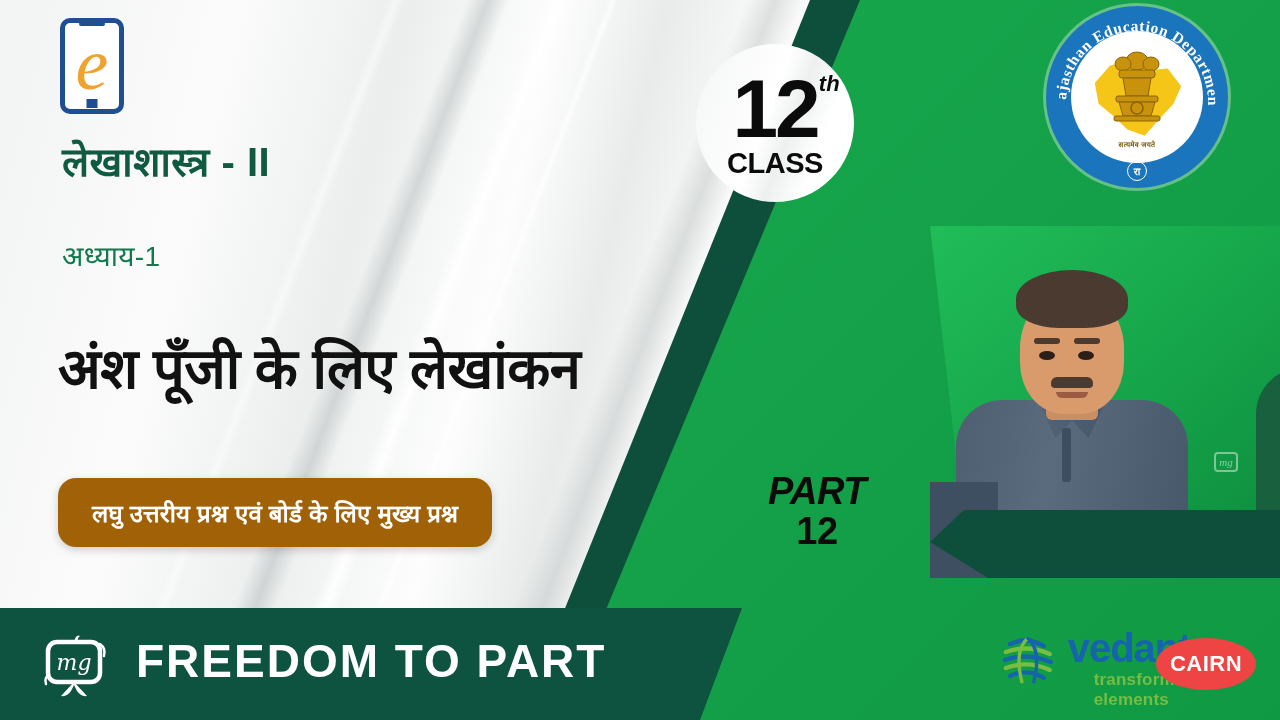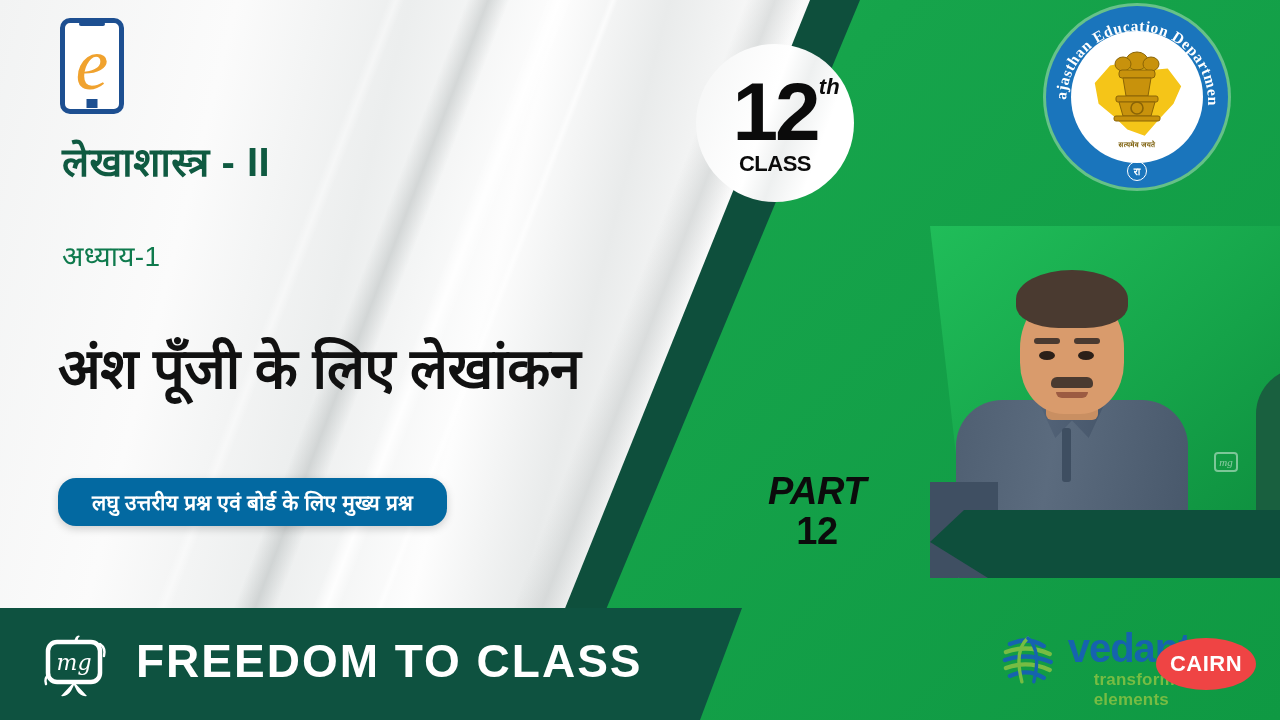--- a/index.html
+++ b/index.html
@@ -77,41 +77,41 @@
     font-size:28px;font-weight:400;color:#0f7a4d;letter-spacing:.3px;
   }
 
   .maintitle{
     position:absolute;left:58px;top:337px;width:760px;
     font-size:56px;font-weight:700;color:#111;line-height:1.15;letter-spacing:-.5px;
   }
 
   .pill{
     position:absolute;left:58px;top:478px;
-    background:#0369a1;color:#fff;border-radius:18px;
-    padding:10px 34px;
-    font-size:21px;font-weight:700;letter-spacing:.2px;white-space:nowrap;
+    background:#a16207;color:#fff;border-radius:18px;
+    padding:18px 34px;
+    font-size:24px;font-weight:700;letter-spacing:.2px;white-space:nowrap;
     box-shadow:0 3px 8px rgba(0,0,0,.18);
   }
 
   
   .classbadge{
     position:absolute;left:696px;top:44px;width:158px;height:158px;border-radius:50%;
     background:linear-gradient(110deg,#f4f5f5 0%,#ffffff 45%,#eef0f0 58%,#ffffff 75%);
     display:flex;flex-direction:column;align-items:center;justify-content:center;
   }
   .classbadge .num{
     position:relative;font-size:82px;font-weight:700;color:#0b0b0b;line-height:.9;
     letter-spacing:-3px;margin-top:6px;
   }
   .classbadge .sup{
     position:absolute;right:-22px;top:2px;font-size:22px;font-weight:700;letter-spacing:0;font-style:italic;
   }
   .classbadge .cls{
-    font-size:22px;font-weight:700;color:#0b0b0b;letter-spacing:-.5px;margin-top:2px;
+    font-size:29px;font-weight:700;color:#0b0b0b;letter-spacing:-.5px;margin-top:2px;
   }
 
   
   .partblock{
     position:absolute;left:742px;top:472px;width:150px;text-align:center;color:#0b0b0b;
   }
   .partblock .pw{font-size:38px;font-weight:700;line-height:1.05;letter-spacing:-.5px;font-style:italic;}
   .partblock .pn{font-size:38px;font-weight:700;line-height:1.05;letter-spacing:-.5px;}
 
   
@@ -324,21 +324,21 @@
 
   <div class="footer">
     <svg class="mglogo" viewBox="0 0 72 70">
       <rect x="8" y="12" width="52" height="40" rx="9" fill="none" stroke="#fff" stroke-width="4.5"></rect>
       <path d="M34 12 q2-8 6-6 q-3 2 -2 6" fill="#fff"></path>
       <path d="M60 14 q6 4 4 12" fill="none" stroke="#fff" stroke-width="2.4" stroke-linecap="round"></path>
       <path d="M9 44 q-5 4 -3 10" fill="none" stroke="#fff" stroke-width="2.4" stroke-linecap="round"></path>
       <path d="M34 52 l-13 14 q6 1 10 -5 l3 -6 l3 6 q4 6 10 5 z" fill="#fff"></path>
       <text x="34" y="40" text-anchor="middle" fill="#fff" font-family="DejaVu Serif, serif" font-style="italic" font-size="22">mg</text>
     </svg>
-    <div class="ft">FREEDOM TO CLASS</div>
+    <div class="ft">FREEDOM TO PART</div>
   </div>
 
   <div class="sponsors">
     <div class="vedanta">
       <svg class="globe" viewBox="0 0 60 60">
         <g fill="none" stroke-width="4.4" stroke-linecap="round">
           <path d="M12 16 q18 -8 34 2" stroke="#1663ae"></path>
           <path d="M8 24 q22 -8 44 2" stroke="#77bc43"></path>
           <path d="M7 32 q22 -8 46 2" stroke="#1663ae"></path>
           <path d="M8 40 q22 -8 44 2" stroke="#77bc43"></path>

